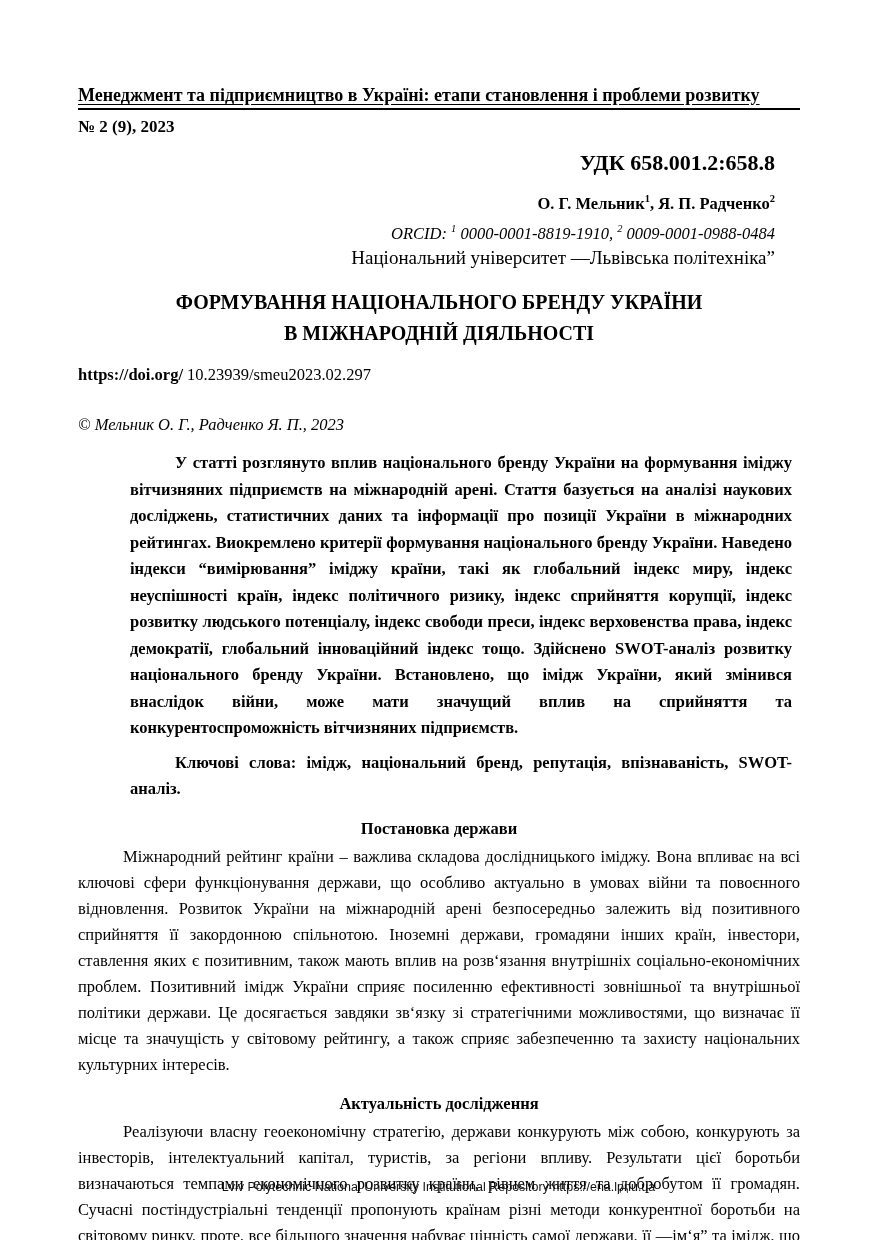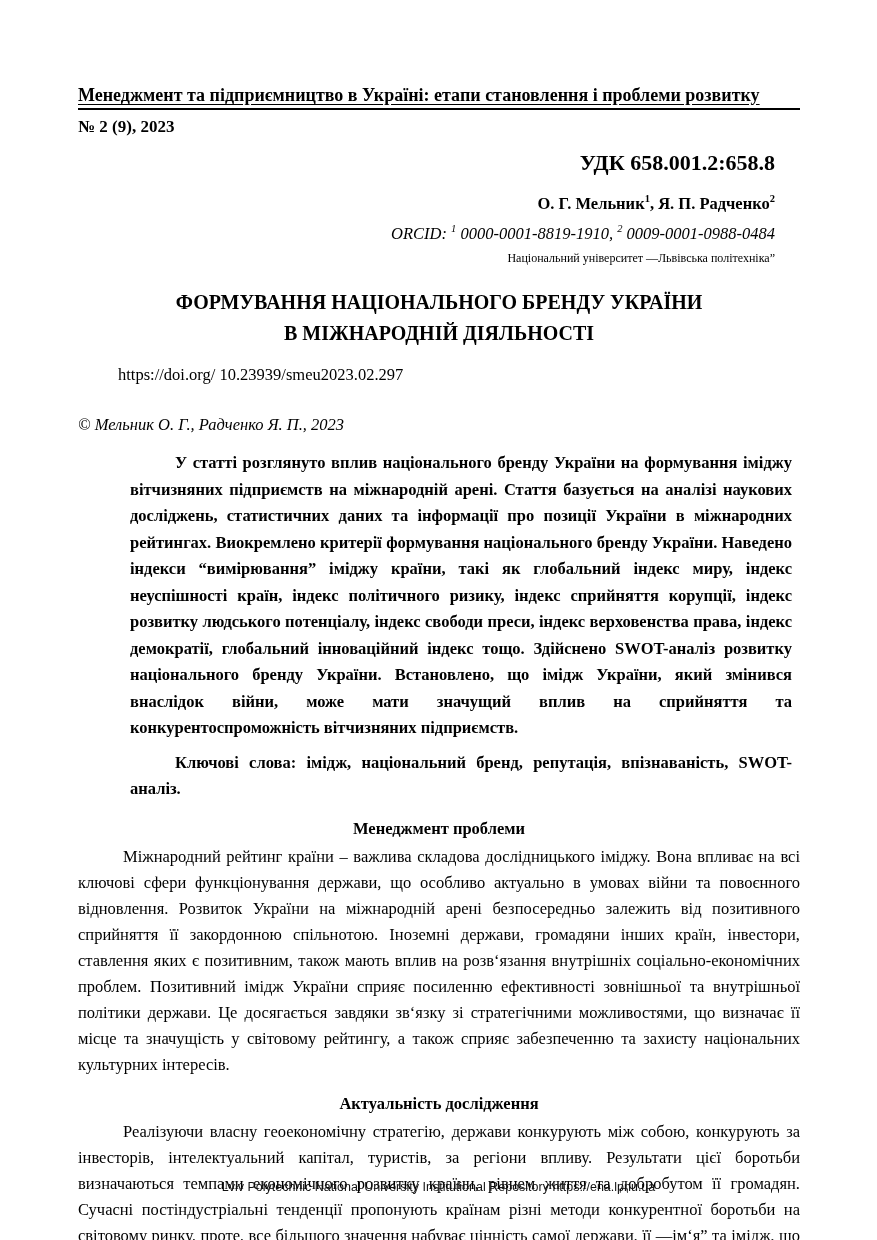--- a/index.html
+++ b/index.html
@@ -62,38 +62,38 @@
     font-size: 16.5px;
     line-height: 24px;
     margin-top: 2px;
     padding-right: 25px;
     font-weight: normal;
     font-style: italic;
   }
   .orcid sup { font-weight: normal; }
   .affiliation {
     text-align: right;
-    font-size: 12px;
+    font-size: 19px;
     line-height: 24px;
     margin-top: 1px;
     padding-right: 25px;
   }
   .article-title {
     text-align: center;
     font-weight: bold;
     font-size: 20px;
     line-height: 31px;
     margin: 17px 0 14px 0;
   }
   .doi-line {
     font-size: 16.5px;
     line-height: 22px;
     margin-top: 15px;
   }
-  .doi-prefix { font-weight: normal; margin-left: 40px; }
+  .doi-prefix { font-weight: bold; }
   .copyright {
     font-style: italic;
     font-size: 16.5px;
     line-height: 22px;
     margin-top: 28px;
   }
   .abstract {
     margin-top: 14px;
     margin-left: 44px;
     font-weight: bold;
@@ -153,21 +153,21 @@
 
   <div class="doi-line"><span class="doi-prefix">https://doi.org/</span> <span>10.23939/smeu2023.02.297</span></div>
 
   <div class="copyright">© Мельник О. Г., Радченко Я. П., 2023</div>
 
   <div class="abstract">
     <p>У статті розглянуто вплив національного бренду України на формування іміджу вітчизняних підприємств на міжнародній арені. Стаття базується на аналізі наукових досліджень, статистичних даних та інформації про позиції України в міжнародних рейтингах. Виокремлено критерії формування національного бренду України. Наведено індекси “вимірювання” іміджу країни, такі як глобальний індекс миру, індекс неуспішності країн, індекс політичного ризику, індекс сприйняття корупції, індекс розвитку людського потенціалу, індекс свободи преси, індекс верховенства права, індекс демократії, глобальний інноваційний індекс тощо. Здійснено SWOT-аналіз розвитку національного бренду України. Встановлено, що імідж України, який змінився внаслідок війни, може мати значущий вплив на сприйняття та конкурентоспроможність вітчизняних підприємств.</p>
     <p>Ключові слова: імідж, національний бренд, репутація, впізнаваність, SWOT-аналіз.</p>
   </div>
 
-  <div class="section-heading">Менеджмент проблеми</div>
+  <div class="section-heading">Постановка держави</div>
 
   <p class="body-para">Міжнародний рейтинг країни – важлива складова дослідницького іміджу. Вона впливає на всі ключові сфери функціонування держави, що особливо актуально в умовах війни та повоєнного відновлення. Розвиток України на міжнародній арені безпосередньо залежить від позитивного сприйняття її закордонною спільнотою. Іноземні держави, громадяни інших країн, інвестори, ставлення яких є позитивним, також мають вплив на розв‘язання внутрішніх соціально-економічних проблем. Позитивний імідж України сприяє посиленню ефективності зовнішньої та внутрішньої політики держави. Це досягається завдяки зв‘язку зі стратегічними можливостями, що визначає її місце та значущість у світовому рейтингу, а також сприяє забезпеченню та захисту національних культурних інтересів.</p>
 
   <div class="section-heading">Актуальність дослідження</div>
 
   <p class="body-para">Реалізуючи власну геоекономічну стратегію, держави конкурують між собою, конкурують за інвесторів, інтелектуальний капітал, туристів, за регіони впливу. Результати цієї боротьби визначаються темпами економічного розвитку країни, рівнем життя та добробутом її громадян. Сучасні постіндустріальні тенденції пропонують країнам різні методи конкурентної боротьби на світовому ринку, проте, все більшого значення набуває цінність самої держави, її —ім‘я” та імідж, що надзвичайно сильно впливають і на соціально-політичну ситуацію всередині країни, і її позиції на міжнародній арені. —Ім‘я” держави – це асоціації щодо неї, її національний бренд. Без сумнівів, сьогодні репутація і впізнаваність України на дуже високому рівні і потрібен план, як зберегти позитивний імідж нашої держави у повоєнний період, після перемоги.</p>
 
 </div>
 
 <div class="footer">Lviv Polytechnic National University Institutional Repository https://ena.lpnu.ua</div>

